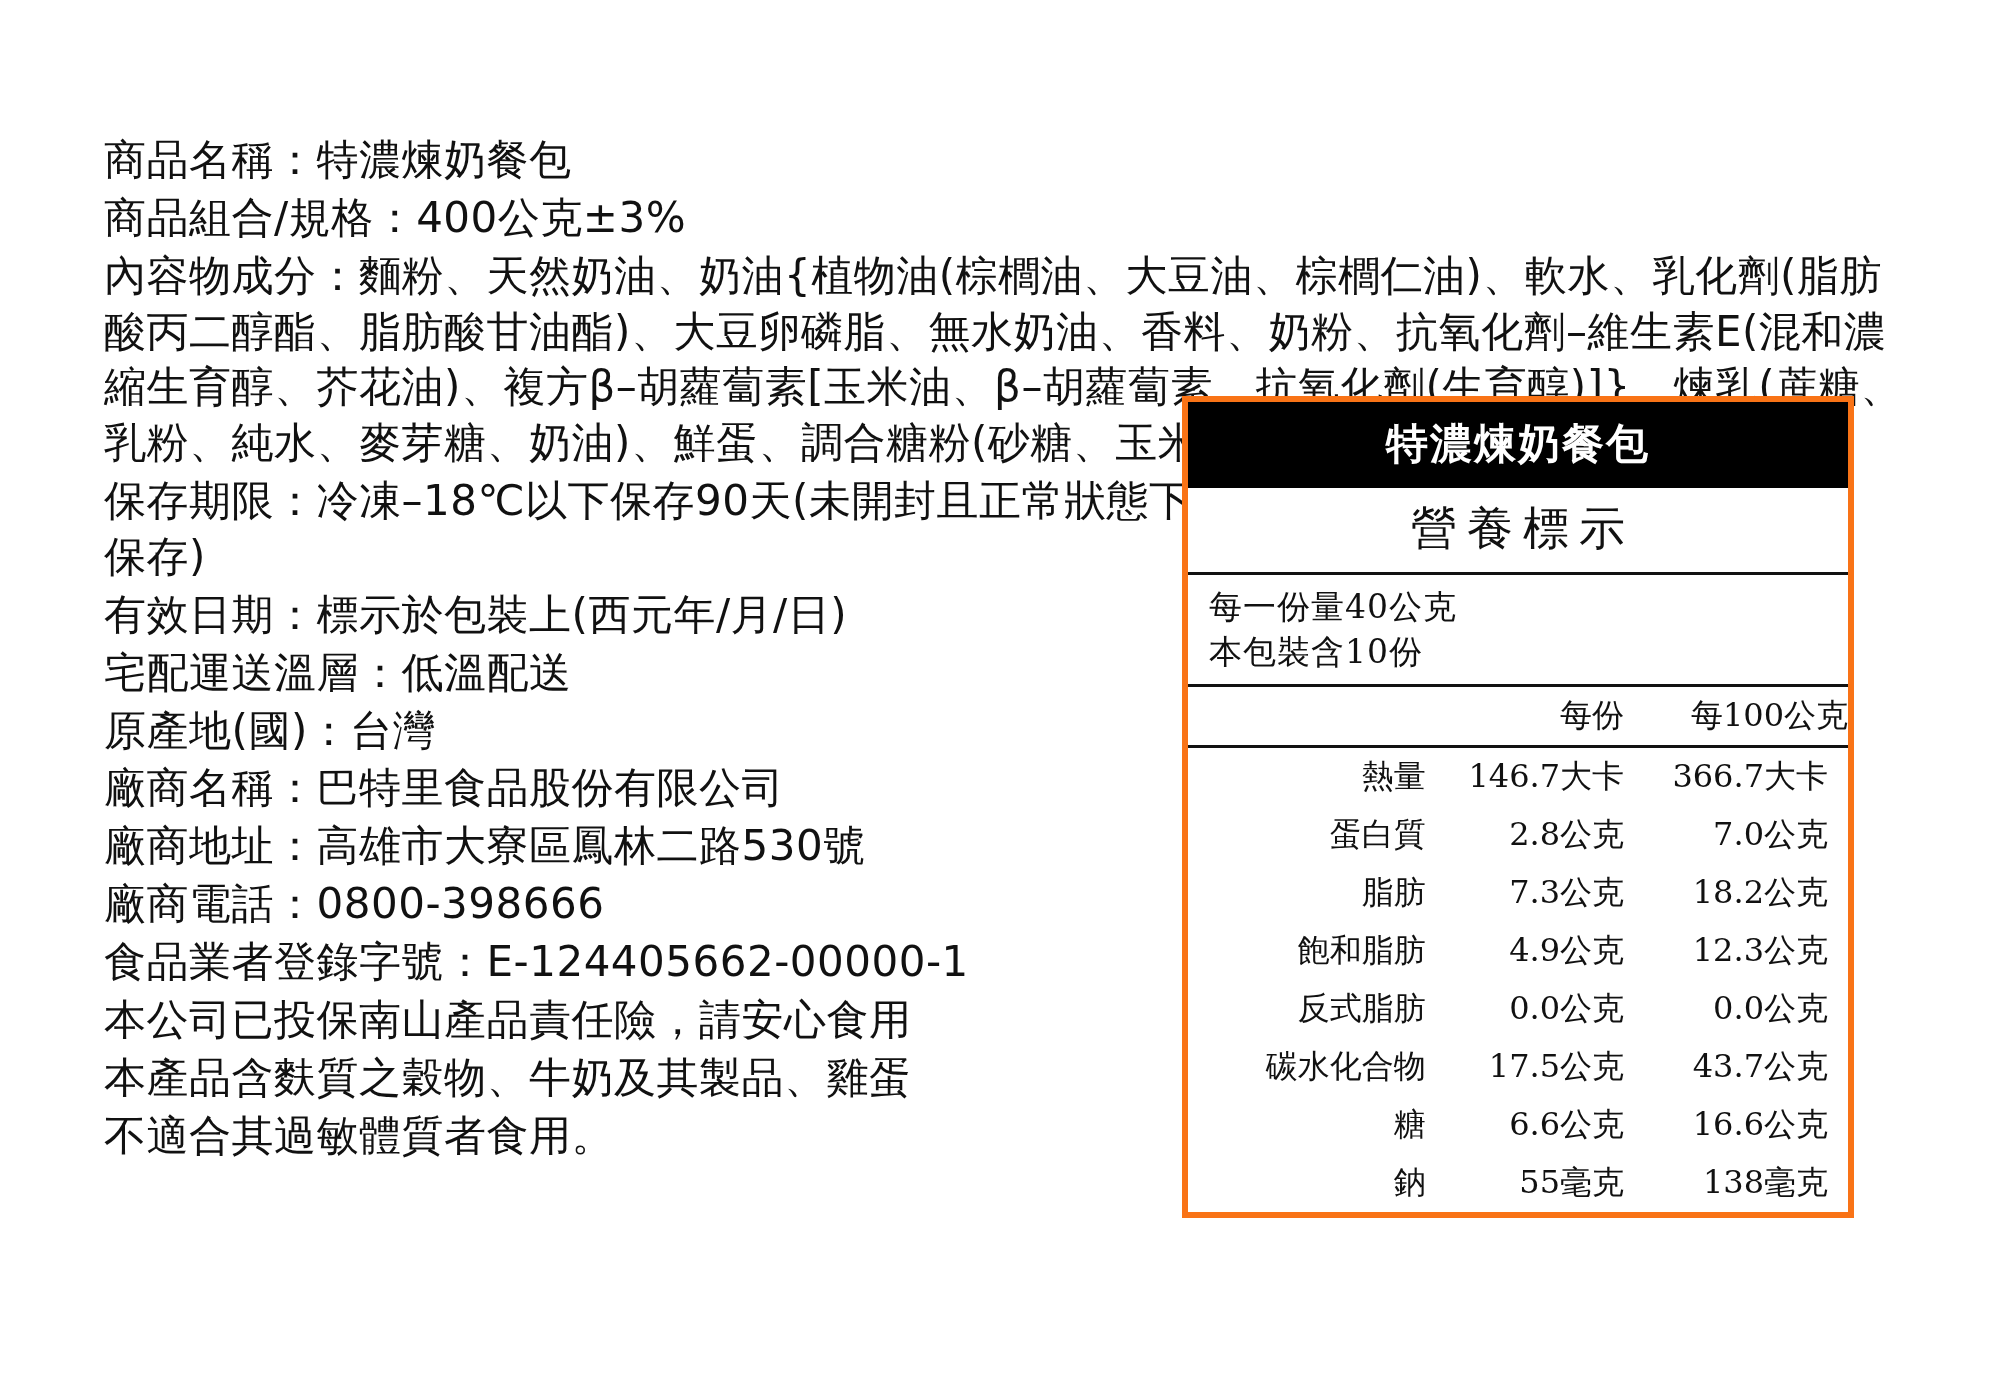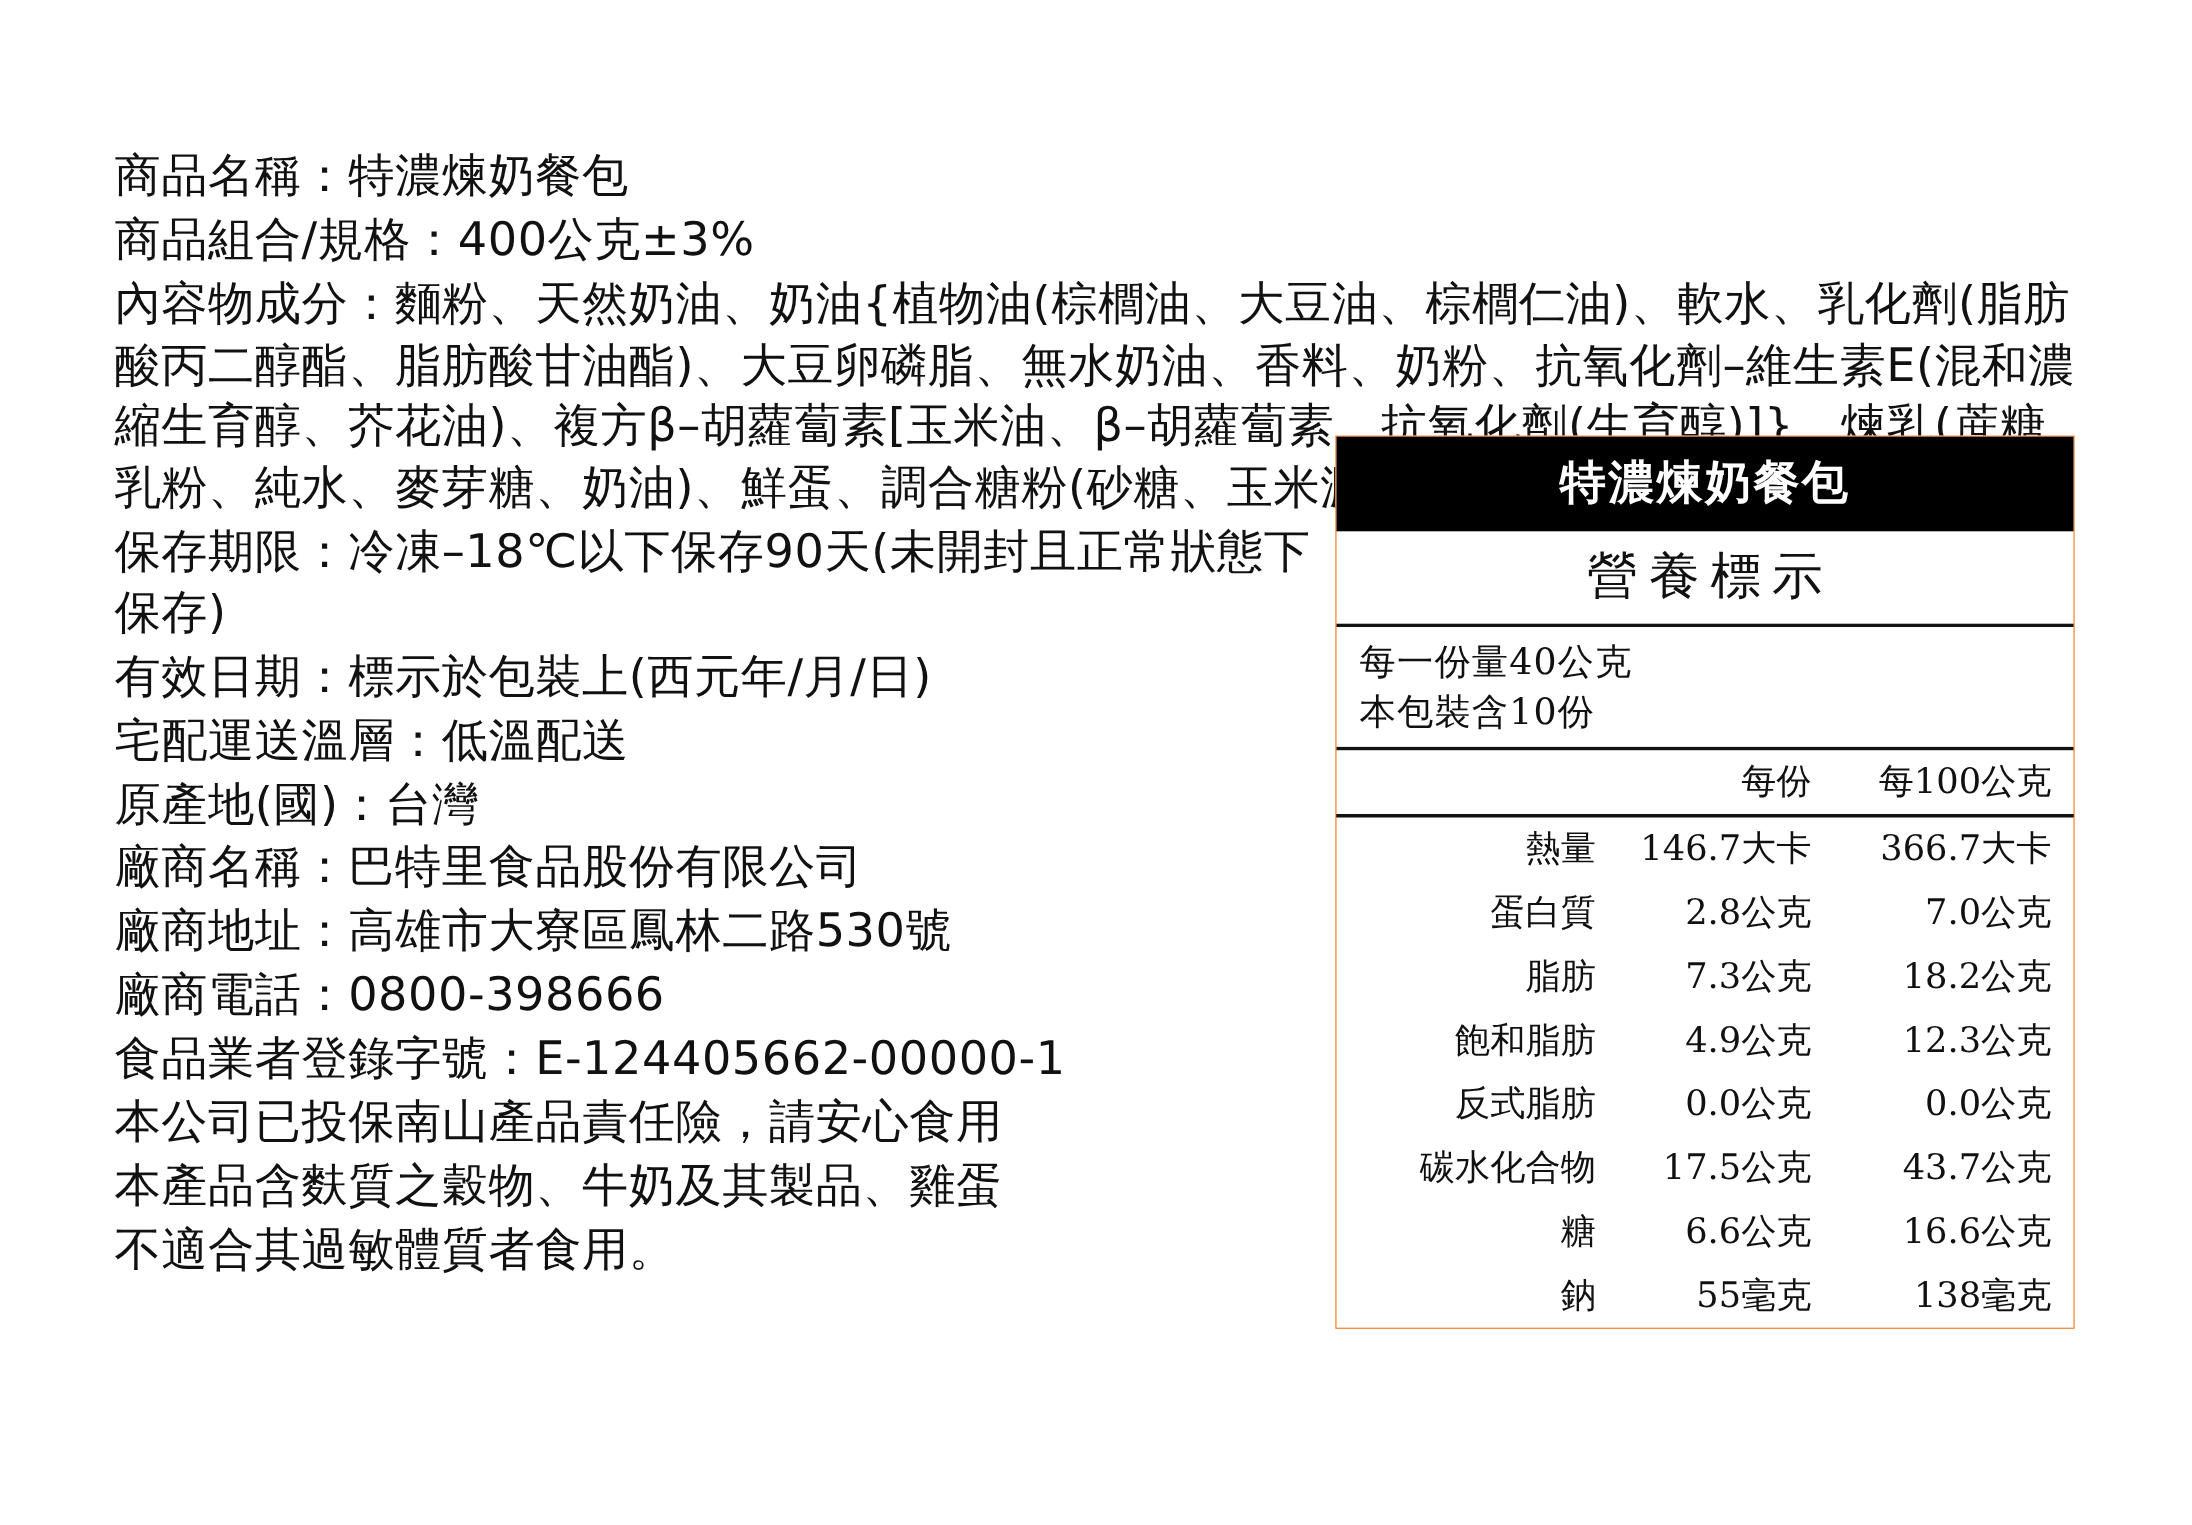--- a/index.html
+++ b/index.html
@@ -37,24 +37,24 @@
   .ingredients {
     width: 1800px;
   }
   .post-shape {
     width: 1090px;
   }
 
   
   .nutrition-panel {
     position: absolute;
-    left: 1214px;
+    left: 1182px;
     top: 396px;
     width: 672px;
-    border: 1px solid #f97316;
+    border: 6px solid #f97316;
     background: #ffffff;
     font-family: "DejaVu Serif", "Liberation Serif", serif;
     box-sizing: border-box;
   }
   .np-title {
     background: #000000;
     color: #ffffff;
     text-align: center;
     font-size: 42px;
     font-weight: bold;
@@ -88,21 +88,21 @@
     padding: 7px 0 7px 0;
     font-weight: normal;
     vertical-align: middle;
   }
   table.np-table thead th {
     border-bottom: 3px solid #111111;
     text-align: right;
   }
   table.np-table thead th.th-blank { width: 244px; }
   table.np-table thead th.th-serv { width: 206px; padding-right: 14px; }
-  table.np-table thead th.th-100  { width: 216px; padding-right: 20px; }
+  table.np-table thead th.th-100  { width: 216px; }
 
   table.np-table td.nut-name {
     text-align: right;
     padding-left: 22px;
     white-space: nowrap;
   }
   table.np-table td.nut-name.indent {
     padding-left: 74px;
   }
   table.np-table td.val {

